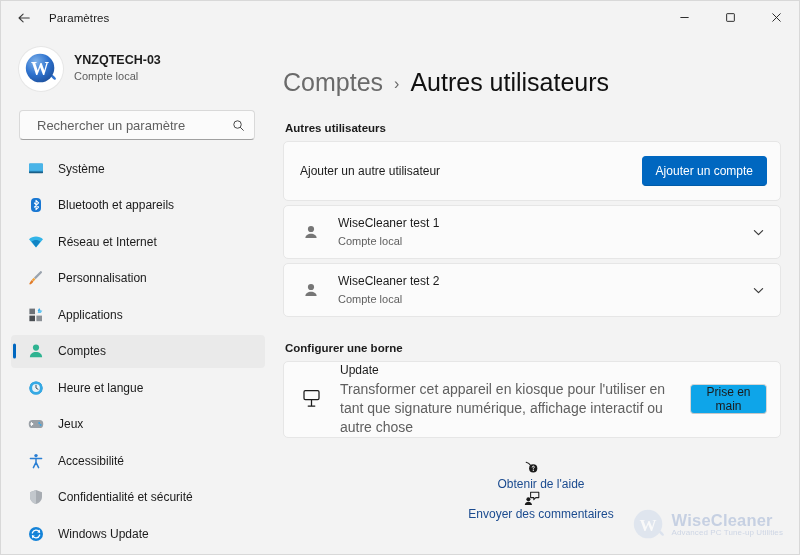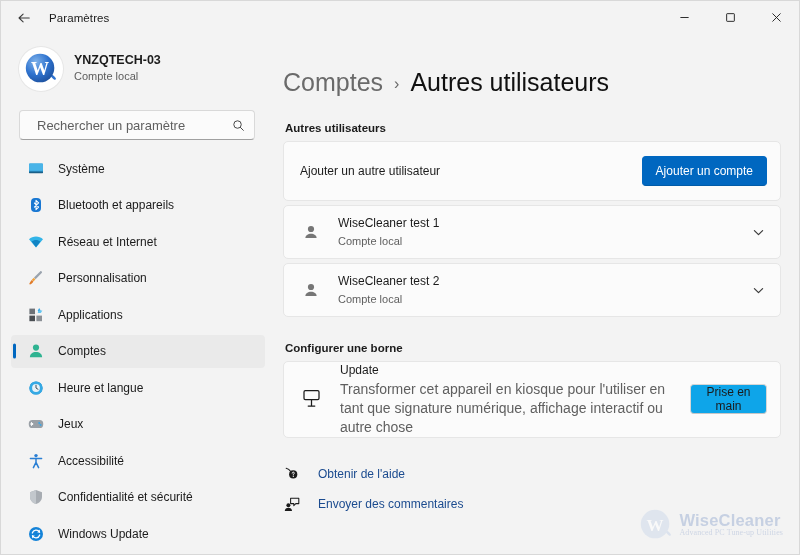--- a/index.html
+++ b/index.html
@@ -142,34 +142,34 @@
   .chev svg { width: 13px; height: 13px; }
 
   .kiosk-row { min-height: 64px; padding: 10px 13px 10px 16px; align-items: center; }
   .kiosk-ico { width: 24px; height: 24px; flex: 0 0 24px; color: #1b1b1b; margin-right: 16px; }
   .kiosk-ico svg { width: 23px; height: 23px; }
   .kiosk-text { line-height: 1.35; max-width: 350px; }
   .kiosk-title { font-size: 12px; color: #1b1b1b; }
   .kiosk-desc { font-size: 14px; color: #5f5f5f; margin-top: 2px; }
 
   .links { margin-top: 22px; }
-  .link-row { display: flex; align-items: center; height: 28px; margin-bottom: 2px; }
+  .link-row { display: flex; align-items: center; height: 28px; margin-bottom: 2px; flex-direction: column; }
   .link-ico { width: 17px; height: 17px; flex: 0 0 17px; color: #1b1b1b; display: flex; align-items: center; justify-content: center; }
   .link-ico svg { width: 16px; height: 16px; }
   .link-text { font-size: 12px; color: #1b4b8f; margin-left: 18px; }
 
   
   .watermark {
     position: absolute; right: 16px; bottom: 10px;
     display: flex; align-items: center; opacity: .5;
   }
   .wm-logo { width: 38px; height: 38px; }
   .wm-text { margin-left: 4px; line-height: 1.05; }
   .wm-title { font-size: 16.5px; font-weight: bold; color: #9aaed2; letter-spacing: .2px; }
-  .wm-sub { font-size: 8px; color: #a8b8d6; letter-spacing: .1px; font-family: Liberation Serif, serif; }
+  .wm-sub { font-size: 8px; color: #a8b8d6; letter-spacing: .1px; }
 </style>
 </head>
 <body>
 
 <div class="window">
 
   <div class="titlebar">
     <div class="back-btn">
       <svg viewBox="0 0 16 16" fill="none" stroke="currentColor" stroke-width="1.2">
         <path d="M14 8H2.5M7 3.5L2.3 8l4.7 4.5" stroke-linecap="round" stroke-linejoin="round"></path>

